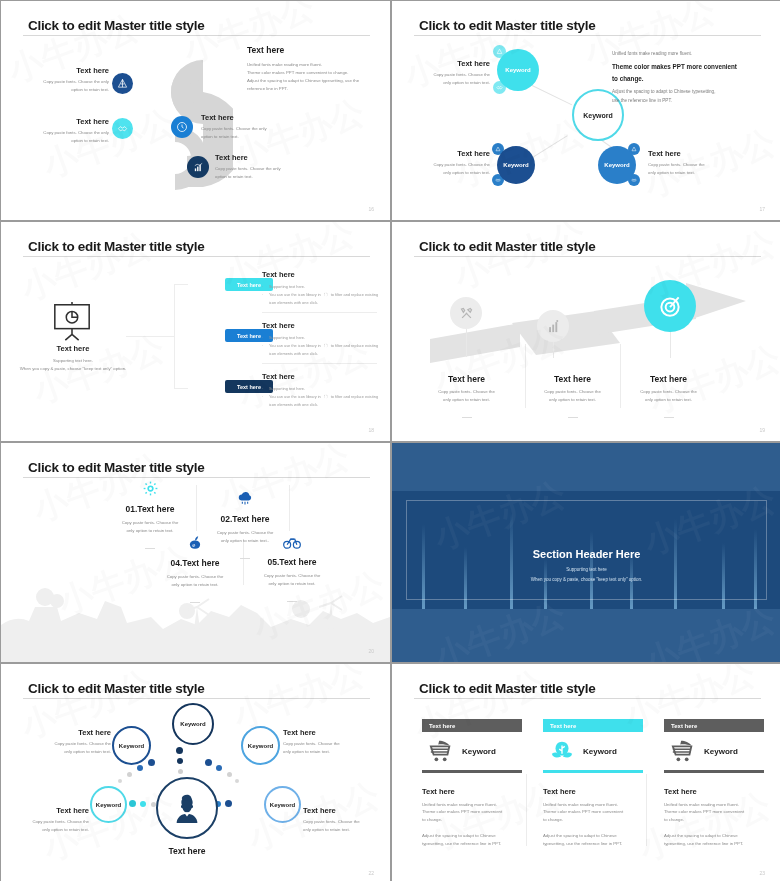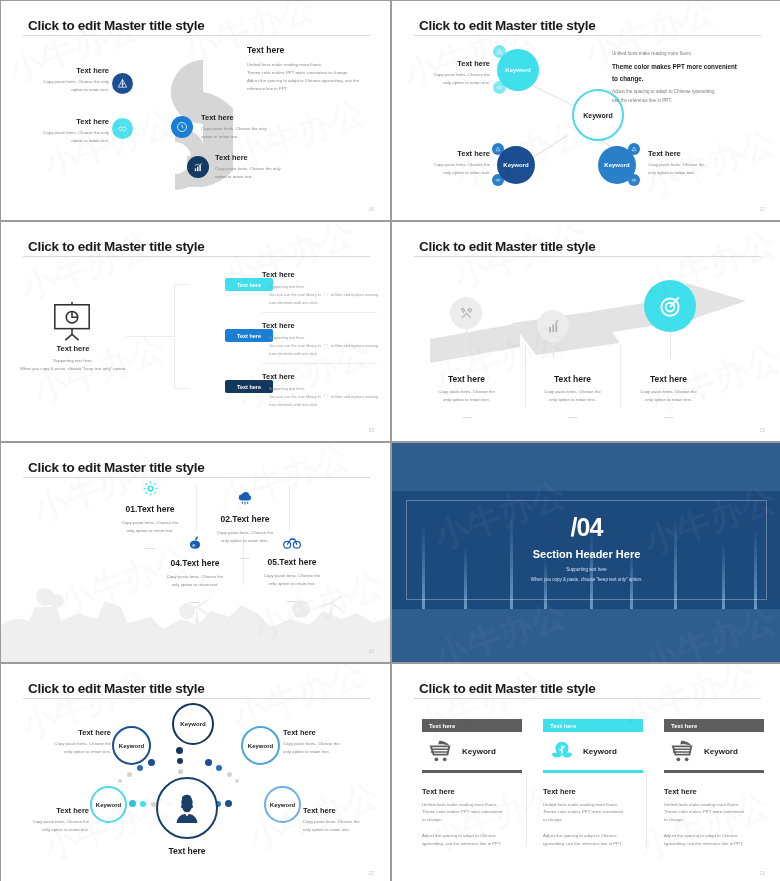--- a/index.html
+++ b/index.html
@@ -544,21 +544,20 @@
       <div class="fountain" style="left:330px;height:66px;"></div>
       <div class="fountain" style="left:362px;height:80px;"></div>
     </div>
     <div class="s6-frame"></div>
     <div class="wm">
       <span style="left:40px;top:50px;">小牛办公</span>
       <span style="left:250px;top:55px;">小牛办公</span>
       <span style="left:40px;top:170px;">小牛办公</span>
       <span style="left:250px;top:175px;">小牛办公</span>
     </div>
-    <div class="s6-num">/04</div>
     <div class="s6-head">Section Header Here</div>
     <div class="s6-sub">Supporting text here</div>
     <div class="s6-sub2">When you copy &amp; paste, choose "keep text only" option.</div>
   </div>
 
   <div class="slide">
     <div class="wm">
       <span style="left:18px;top:18px;">小牛办公</span>
       <span style="left:230px;top:8px;">小牛办公</span>
       <span style="left:40px;top:140px;">小牛办公</span>

